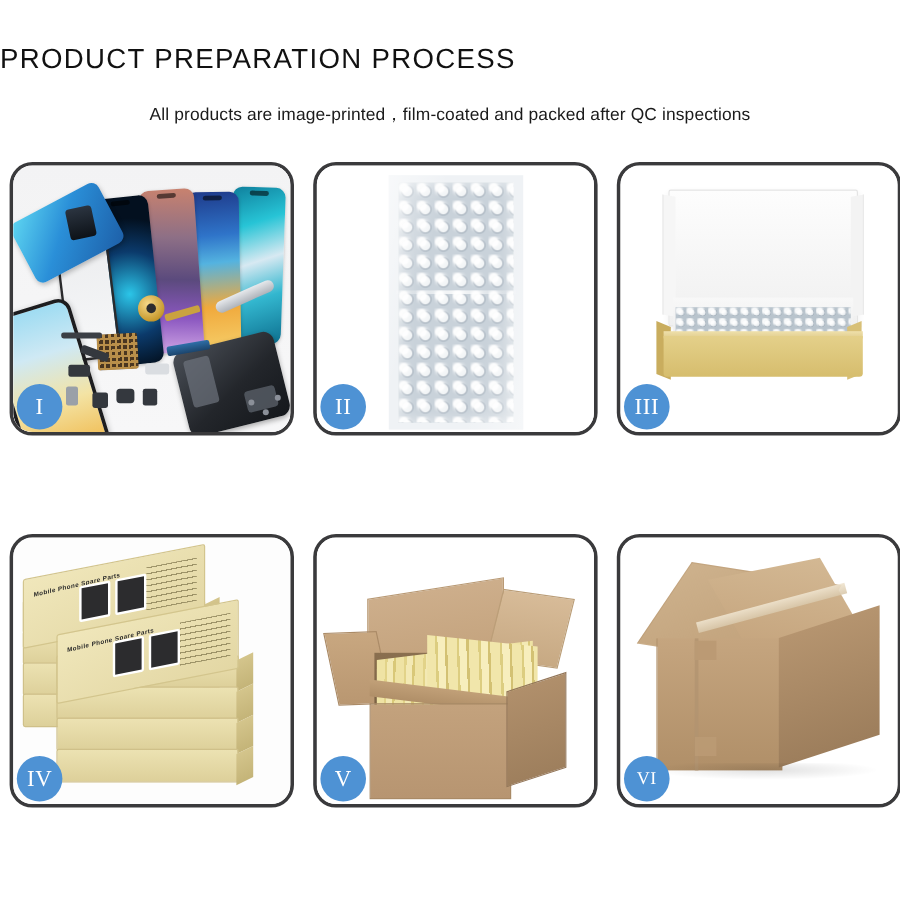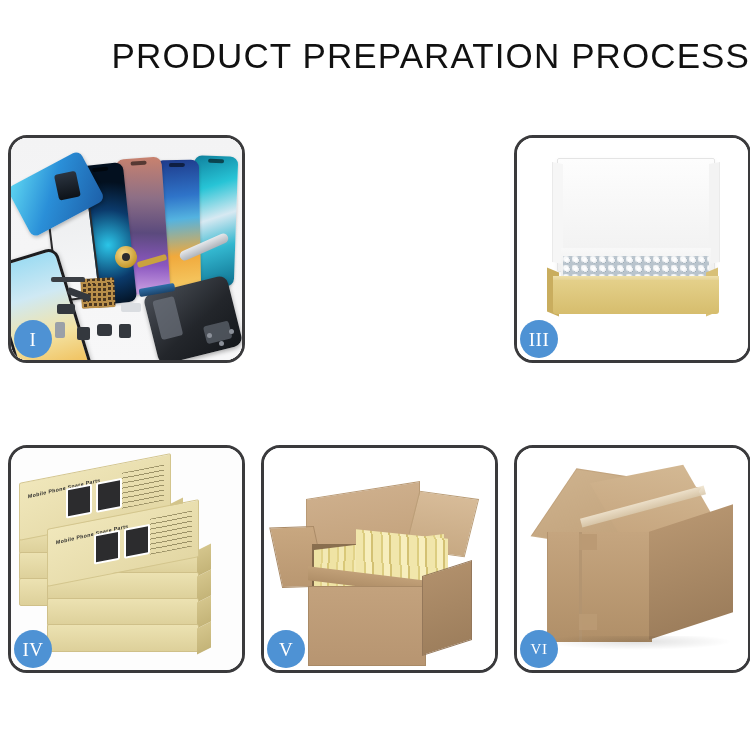--- a/index.html
+++ b/index.html
@@ -6,22 +6,22 @@
   body{
     width:750px;height:750px;overflow:hidden;background:#ffffff;
     font-family:"Liberation Sans","DejaVu Sans",sans-serif;
     -webkit-font-smoothing:antialiased;
   }
   .page{position:relative;width:750px;height:750px;}
 
   
   .header{position:absolute;left:0;top:0;width:750px;height:120px;}
   .title{
-    position:absolute;left:0;top:36px;width:750px;text-align:right;
-    font-size:35px;letter-spacing:1.1px;color:#111;font-weight:400;
+    position:absolute;left:0;top:36px;width:750px;text-align:left;
+    font-size:23px;letter-spacing:1.1px;color:#111;font-weight:400;
     white-space:nowrap;
   }
   .subtitle{
     position:absolute;left:0;top:86px;width:750px;text-align:center;
     font-size:14.5px;color:#1a1a1a;font-weight:400;white-space:nowrap;
     letter-spacing:0.1px;
   }
 
   
   .grid{position:absolute;left:0;top:130px;width:750px;height:560px;}
@@ -245,20 +245,21 @@
   .s-shadow{position:absolute;left:26px;top:188px;width:190px;height:14px;
         background:radial-gradient(ellipse at 50% 40%,rgba(0,0,0,.12),rgba(0,0,0,0) 70%);}
 </style>
 </head>
 <body>
 
 <div class="page">
 
   <div class="header">
     <div class="title">PRODUCT PREPARATION PROCESS</div>
+    <div class="subtitle">All products are image-printed，film-coated and packed after QC inspections</div>
   </div>
 
   <div class="grid">
 
     <div class="cell c1">
       <div class="frame">
         <div class="photo p1">
           <div class="pad"></div>
           <div class="ph ph-a">
               <span class="notch"></span>
@@ -292,20 +293,32 @@
           <div class="sp sp-g"></div>
           <div class="tool"></div>
           <div class="screw s1"></div>
           <div class="screw s2"></div>
           <div class="screw s3"></div>
         </div>
         <div class="badge">I</div>
       </div>
     </div>
 
+    <div class="cell c2">
+      <div class="frame">
+        <div class="photo p2">
+          <div class="pouch">
+            <div class="bubbles"></div>
+            <div class="pouch-seam"></div>
+            <div class="pouch-gloss"></div>
+          </div>
+        </div>
+        <div class="badge">II</div>
+      </div>
+    </div>
 
     <div class="cell c3">
       <div class="frame">
         <div class="photo p3">
           <div class="b3-lid"></div>
           <div class="b3-inner"></div>
           <div class="b3-foam"></div>
           <div class="b3-flapL"></div>
           <div class="b3-flapR"></div>
           <div class="b3-rim"></div>

